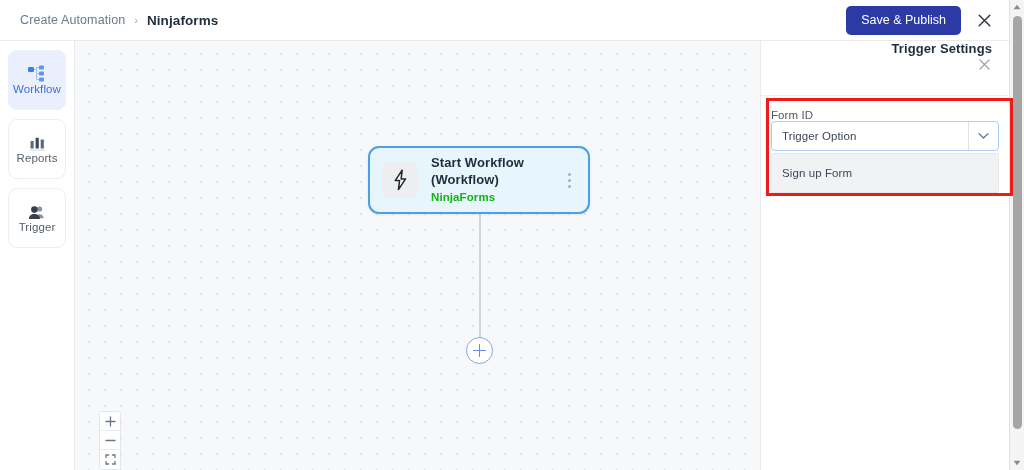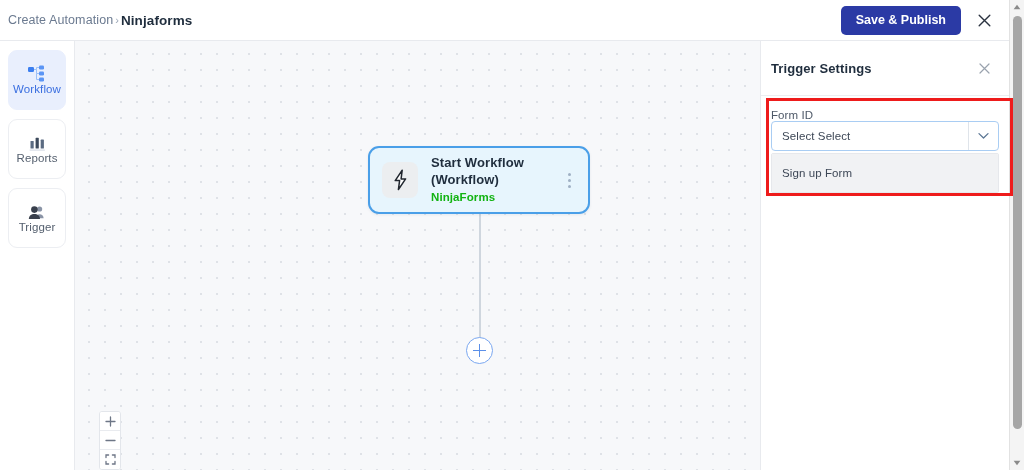--- a/index.html
+++ b/index.html
@@ -19,40 +19,40 @@
   
   .header {
     position: absolute; left: 0; top: 0;
     width: 1009px; height: 41px;
     background: #ffffff;
     border-bottom: 1px solid #e8eaee;
     display: flex; align-items: center;
   }
   .breadcrumb {
     display: flex; align-items: center;
-    margin-left: 8px; gap: 2px;
+    margin-left: 20px; gap: 9px;
   }
   .crumb-link {
     font-size: 12.5px; color: #6b7a90; letter-spacing: .1px;
     white-space: nowrap;
   }
   .crumb-sep {
     font-size: 11px; color: #9aa6b6; line-height: 1;
   }
   .crumb-current {
     font-size: 13.5px; color: #1f2d3d; font-weight: 700;
     letter-spacing: .1px; white-space: nowrap;
   }
   .header-right {
     margin-left: auto; display: flex; align-items: center; gap: 12px;
     margin-right: 14px;
   }
   .btn-publish {
     background: #2b3aa5; color: #ffffff;
-    font-size: 12.5px; font-weight: 700;
+    font-size: 12.5px; font-weight: 400;
     padding: 7px 15px 8px; border-radius: 5px; border: none;
     white-space: nowrap; cursor: pointer;
     font-family: "Liberation Sans", sans-serif;
   }
   .btn-close-top {
     width: 22px; height: 22px; position: relative; cursor: pointer;
     display: flex; align-items: center; justify-content: center;
   }
   .btn-close-top svg { display: block; }
 
@@ -174,23 +174,24 @@
 
   
   .panel {
     position: absolute; left: 760px; top: 41px;
     width: 249px; height: 429px;
     background: #ffffff;
     border-left: 1px solid #e8eaee;
   }
   .panel-head {
     height: 55px;
-    display: flex; align-items: center;
+    display: flex; align-items: flex-end;
     padding: 0 17px 0 10px;
     border-bottom: 1px solid #eceef1;
+    flex-direction: column;
   }
   .panel-title {
     font-size: 13px; font-weight: 700; color: #1f2d3d; letter-spacing: .1px;
   }
   .panel-close {
     margin-left: auto; cursor: pointer;
     width: 16px; height: 16px;
     display: flex; align-items: center; justify-content: center;
   }
   .panel-body { padding: 13px 10px 0 10px; position: relative; }
@@ -371,21 +372,21 @@
         <svg width="11" height="11" viewBox="0 0 11 11" aria-hidden="true">
           <path d="M1 1 L10 10 M10 1 L1 10" stroke="#9aa3ae" stroke-width="1.2" stroke-linecap="round"></path>
         </svg>
       </span>
     </div>
 
     <div class="panel-body">
       <div class="field-label">Form ID</div>
 
       <div class="select-box">
-        <span class="select-value">Select Select</span>
+        <span class="select-value">Trigger Option</span>
         <span class="select-caret">
           <svg width="11" height="8" viewBox="0 0 11 8" aria-hidden="true">
             <path d="M1 1.6 L5.5 6 L10 1.6" stroke="#5b7694" stroke-width="1.3" fill="none" stroke-linecap="round" stroke-linejoin="round"></path>
           </svg>
         </span>
       </div>
 
       <div class="dropdown">
         <div class="dropdown-item">Sign up Form</div>
       </div>

